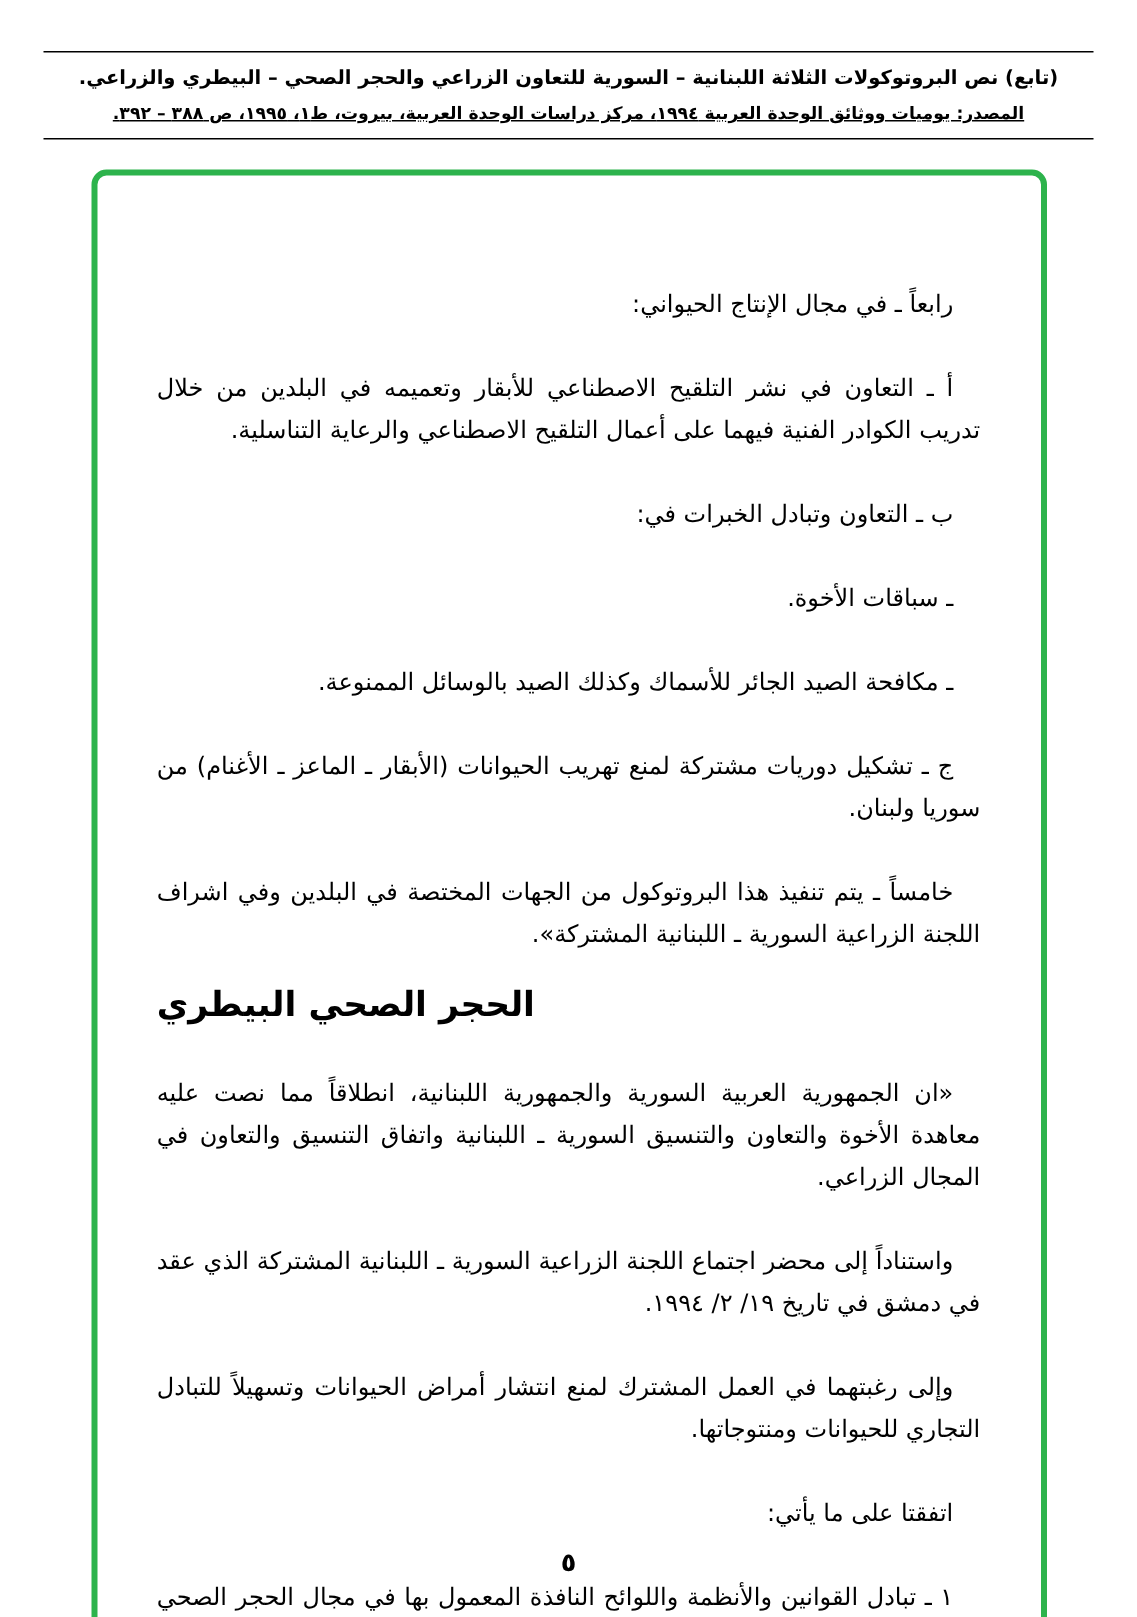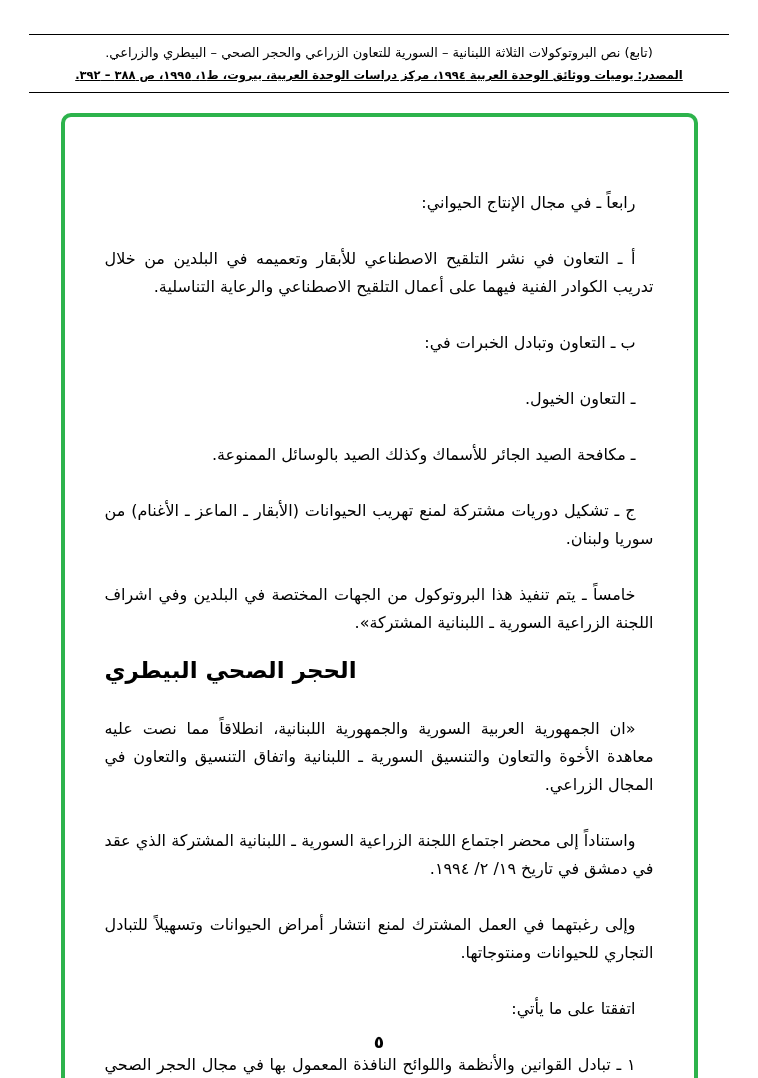--- a/index.html
+++ b/index.html
@@ -17,21 +17,21 @@
   .rule {
     border: 0;
     border-top: 1.5px solid #000;
     width: 700px;
     margin: 0 auto;
   }
   .rule-top { margin-top: 34px; }
   .header-block { padding: 7px 28px 6px; }
   .header-title {
     text-align: center;
-    font-weight: normal;
+    font-weight: bold;
     font-size: 13px;
     line-height: 1.7;
   }
   .header-source {
     text-align: center;
     font-weight: bold;
     font-size: 11.5px;
     line-height: 1.7;
     margin-top: 2px;
     text-decoration: underline;
@@ -80,21 +80,21 @@
     <div class="header-source">المصدر: يوميات ووثائق الوحدة العربية ١٩٩٤، مركز دراسات الوحدة العربية، بيروت، ط١، ١٩٩٥، ص ٣٨٨ – ٣٩٢.</div>
   </div>
 
   <hr class="rule">
 
   <div class="doc-frame">
 
     <p class="para">رابعاً ـ في مجال الإنتاج الحيواني:</p>
     <p class="para">أ ـ التعاون في نشر التلقيح الاصطناعي للأبقار وتعميمه في البلدين من خلال تدريب الكوادر الفنية فيهما على أعمال التلقيح الاصطناعي والرعاية التناسلية.</p>
     <p class="para">ب ـ التعاون وتبادل الخبرات في:</p>
-    <p class="para">ـ التعاون الخيول.</p>
+    <p class="para">ـ سباقات الأخوة.</p>
     <p class="para">ـ مكافحة الصيد الجائر للأسماك وكذلك الصيد بالوسائل الممنوعة.</p>
     <p class="para">ج ـ تشكيل دوريات مشتركة لمنع تهريب الحيوانات (الأبقار ـ الماعز ـ الأغنام) من سوريا ولبنان.</p>
     <p class="para">خامساً ـ يتم تنفيذ هذا البروتوكول من الجهات المختصة في البلدين وفي اشراف اللجنة الزراعية السورية ـ اللبنانية المشتركة».</p>
 
     <h1 class="section-heading">الحجر الصحي البيطري</h1>
 
     <p class="para">«ان الجمهورية العربية السورية والجمهورية اللبنانية، انطلاقاً مما نصت عليه معاهدة الأخوة والتعاون والتنسيق السورية ـ اللبنانية واتفاق التنسيق والتعاون في المجال الزراعي.</p>
     <p class="para">واستناداً إلى محضر اجتماع اللجنة الزراعية السورية ـ اللبنانية المشتركة الذي عقد في دمشق في تاريخ ١٩/ ٢/ ١٩٩٤.</p>
     <p class="para">وإلى رغبتهما في العمل المشترك لمنع انتشار أمراض الحيوانات وتسهيلاً للتبادل التجاري للحيوانات ومنتوجاتها.</p>
     <p class="para">اتفقتا على ما يأتي:</p>

